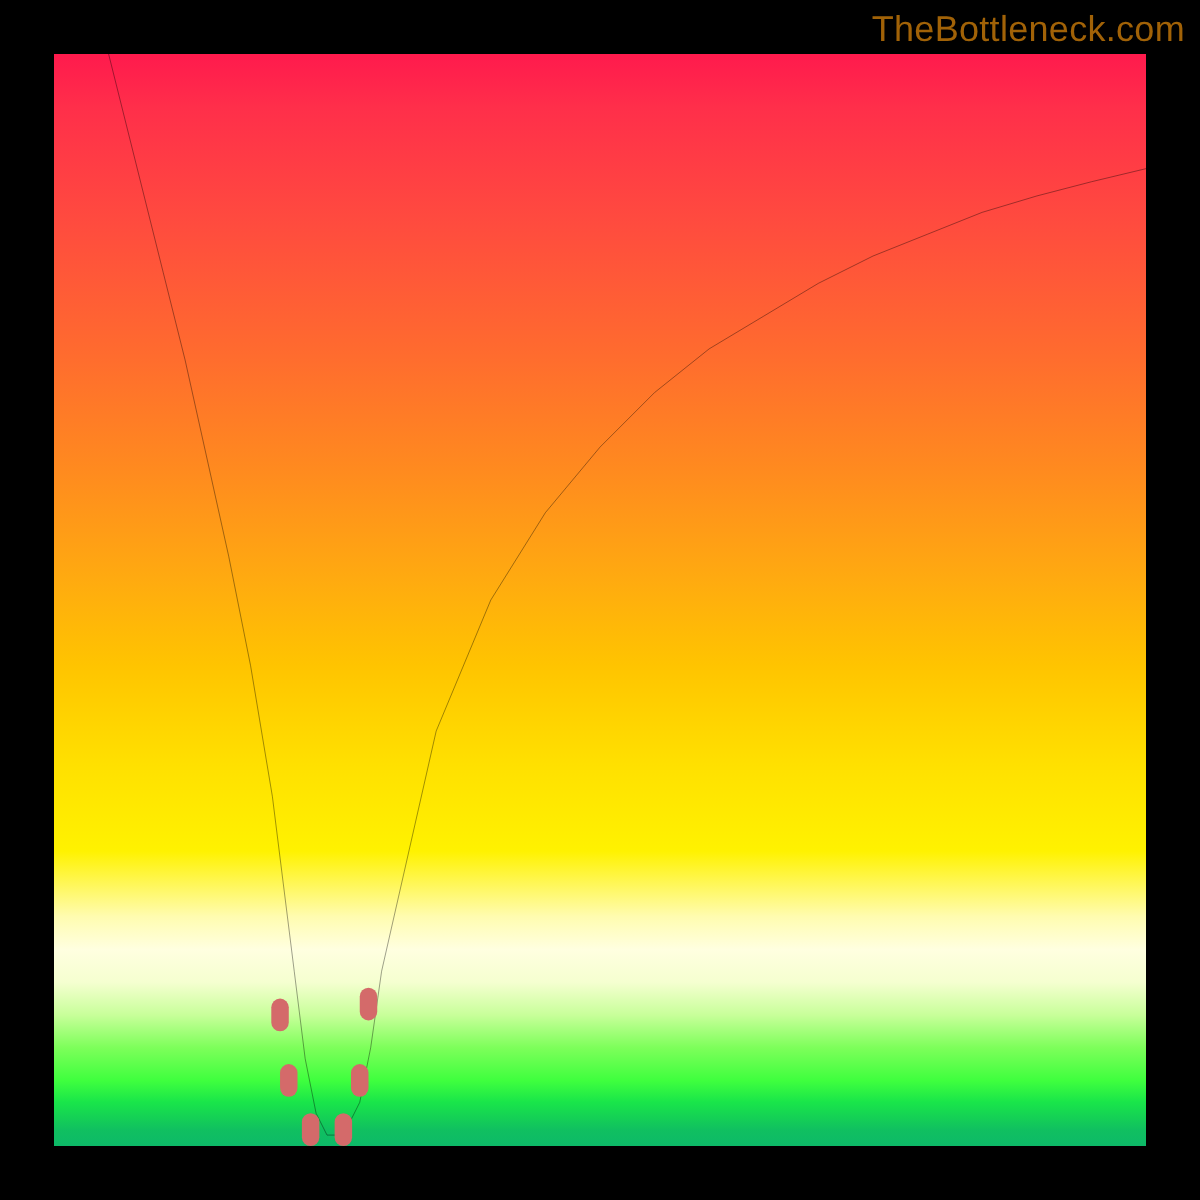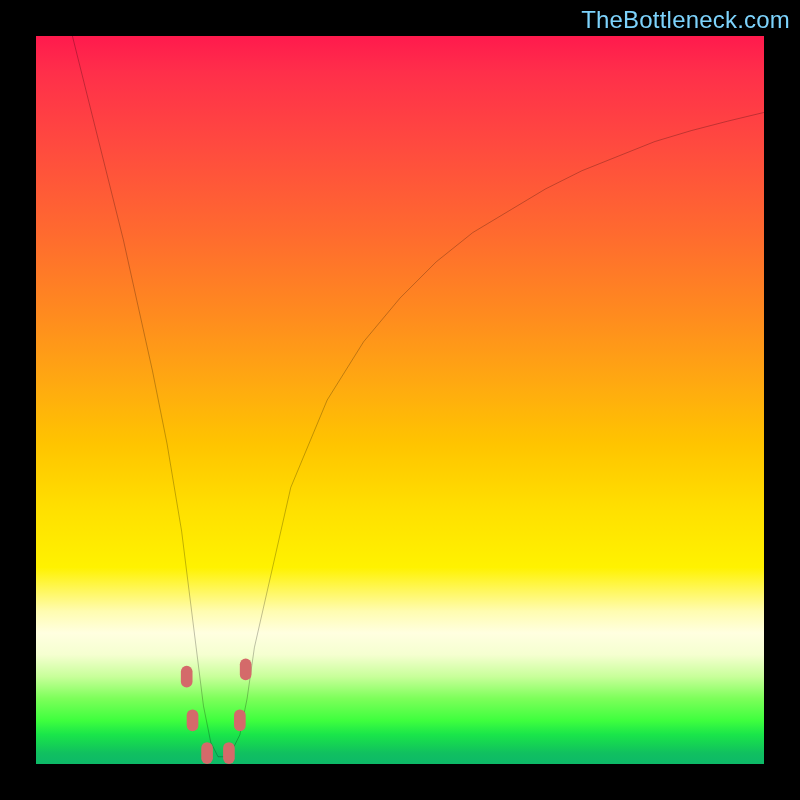--- a/index.html
+++ b/index.html
@@ -50,21 +50,21 @@
   svg.curve {
     position: absolute;
     top: 0; left: 0;
     width: 728px;
     height: 728px;
   }
   .watermark {
     position: absolute;
     top: 6px;
     right: 10px;
-    color: #7dd3fc;
+    color: #a16207;
     font-size: 24px;
     letter-spacing: 0.2px;
     font-weight: 400;
   }
 </style>
 </head>
 <body>
 
 <div class="frame">
 

